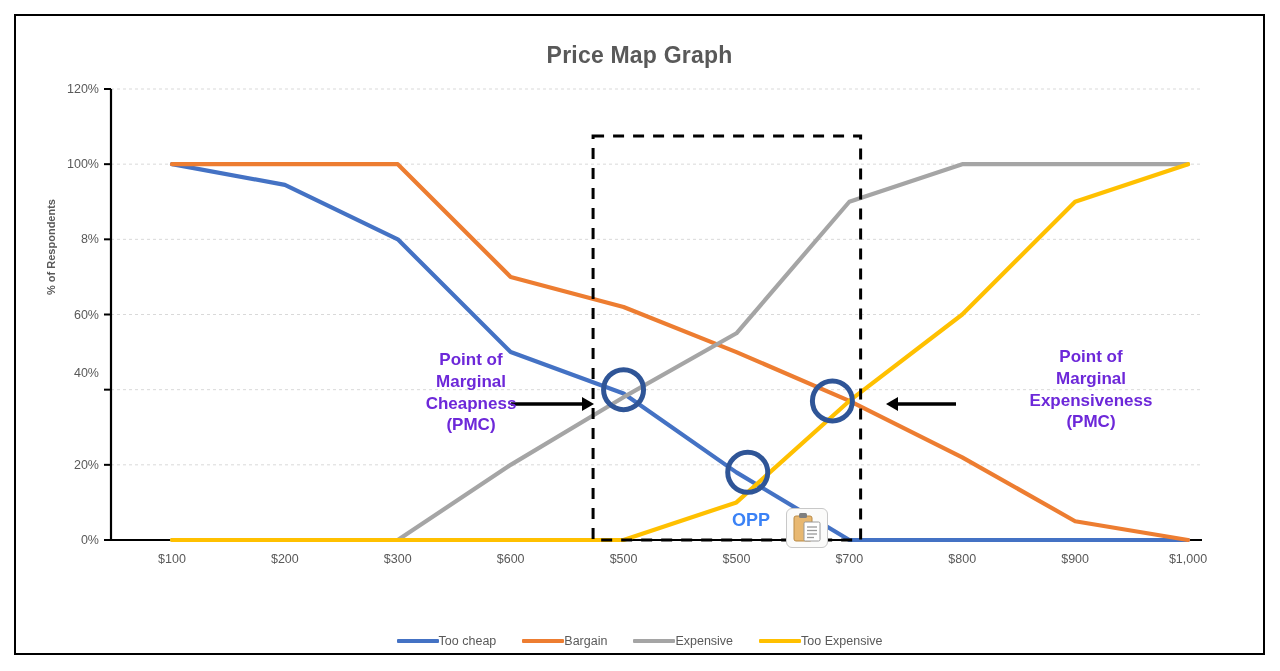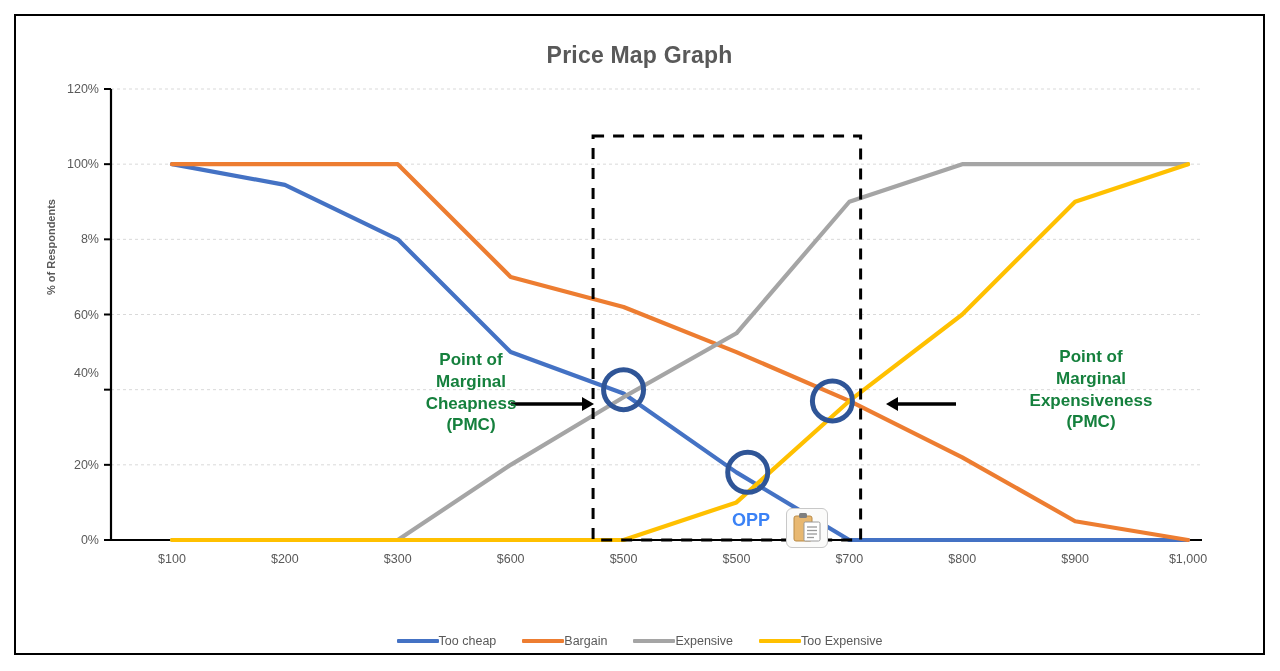--- a/index.html
+++ b/index.html
@@ -76,21 +76,21 @@
   }
   #plot-svg {
     position: absolute;
     left: 0;
     top: 0;
   }
   .annot {
     position: absolute;
     font-size: 17px;
     font-weight: bold;
-    color: #15803d;
+    color: #6d28d9;
     text-align: center;
     line-height: 1.28;
     white-space: pre-line;
   }
   #acceptable-range-label {
     position: absolute;
     left: 600px;
     top: 163px;
     width: 260px;
     text-align: center;

